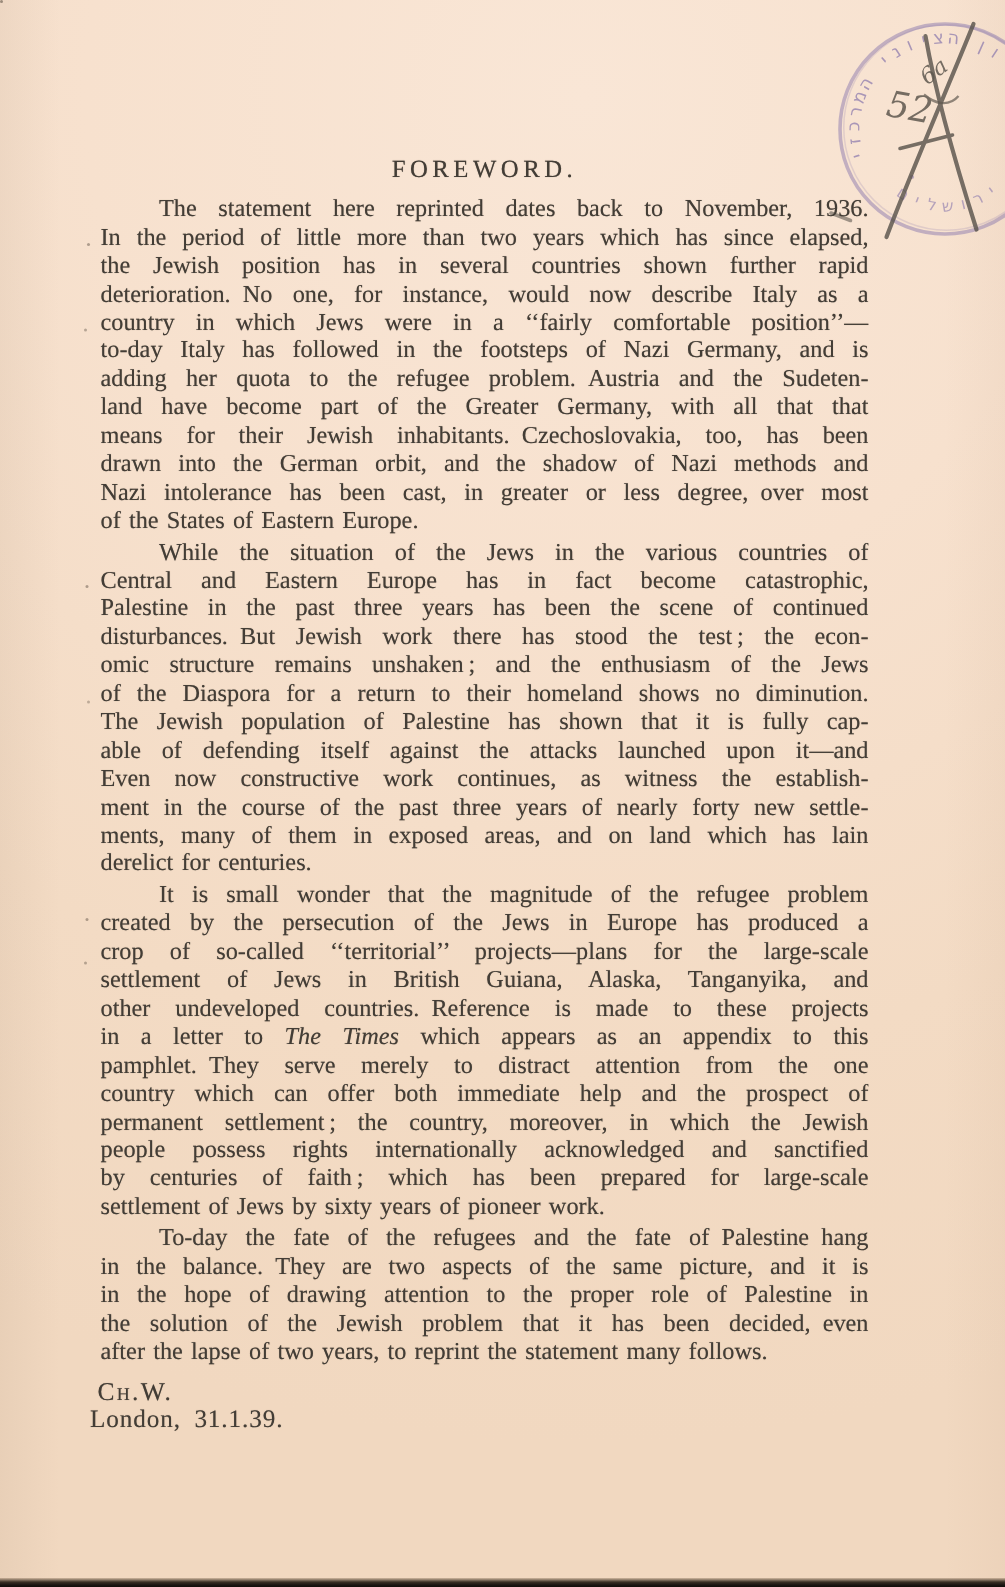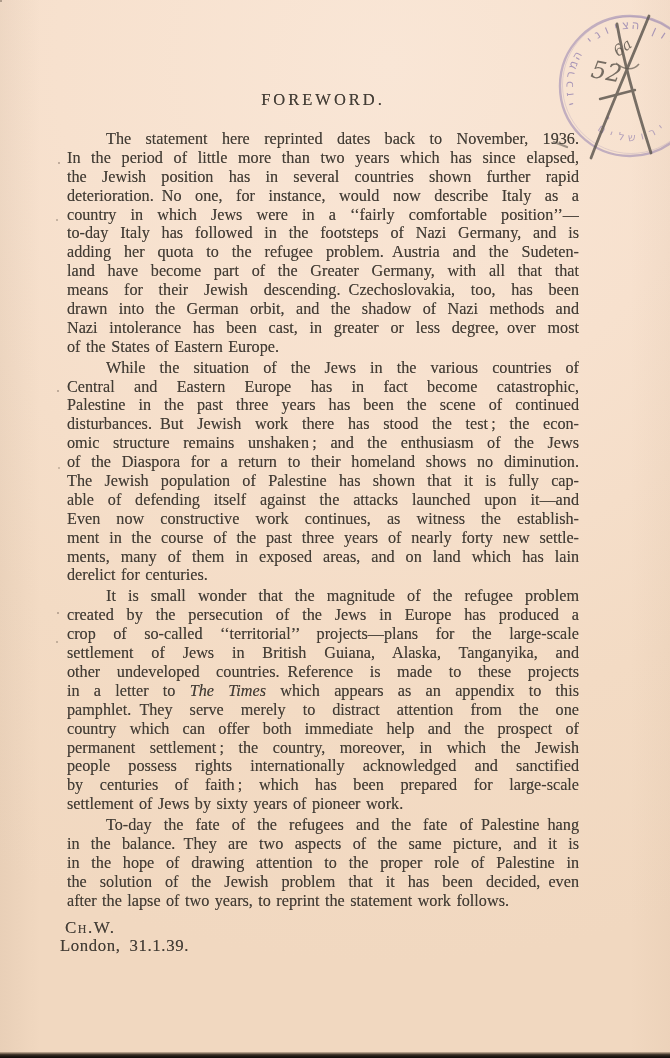--- a/index.html
+++ b/index.html
@@ -12,21 +12,21 @@
     position:relative;width:670px;height:1058px;overflow:hidden;
     background:
       radial-gradient(130% 85% at 58% 6%, #f9e6d6 0%, #f7e1ce 38%, #f3dbc4 72%, #f1d8c0 100%);
   }
   .page::before{ 
     content:"";position:absolute;inset:0;
     background:linear-gradient(to right, rgba(120,95,70,0.07), rgba(120,95,70,0) 6%, rgba(120,95,70,0) 94%, rgba(150,110,80,0.05));
     pointer-events:none;
   }
   .title{
-    position:absolute;top:90px;left:65px;width:516px;margin:0;
+    position:absolute;top:103px;left:65px;width:516px;margin:0;
     text-align:center;font-size:16.5px;font-weight:normal;
     letter-spacing:3px;color:var(--ink,#433d36);
     text-shadow:0 0 .5px rgba(66,58,48,.65);
   }
   .body-text{
     position:absolute;top:128px;left:65px;width:516px;
     font-size:16.2px;line-height:18.9px;color:var(--ink,#433d36);
     word-spacing:1.4px;
     text-shadow:0 0 .5px rgba(66,58,48,.55);
   }
@@ -129,21 +129,21 @@
   <div class="body-text" id="body-text">
       <div class="para">
         <div class="line first"><span>The statement here reprinted dates back to November, 1936.</span></div>
         <div class="line"><span>In the period of little more than two years which has since elapsed,</span></div>
         <div class="line"><span>the Jewish position has in several countries shown further rapid</span></div>
         <div class="line"><span>deterioration. No one, for instance, would now describe Italy as a</span></div>
         <div class="line"><span>country in which Jews were in a ‘‘fairly comfortable position’’—</span></div>
         <div class="line"><span>to-day Italy has followed in the footsteps of Nazi Germany, and is</span></div>
         <div class="line"><span>adding her quota to the refugee problem. Austria and the Sudeten-</span></div>
         <div class="line"><span>land have become part of the Greater Germany, with all that that</span></div>
-        <div class="line"><span>means for their Jewish descending. Czechoslovakia, too, has been</span></div>
+        <div class="line"><span>means for their Jewish inhabitants. Czechoslovakia, too, has been</span></div>
         <div class="line"><span>drawn into the German orbit, and the shadow of Nazi methods and</span></div>
         <div class="line"><span>Nazi intolerance has been cast, in greater or less degree, over most</span></div>
         <div class="line last"><span>of the States of Eastern Europe.</span></div>
       </div>
       <div class="para">
         <div class="line first"><span>While the situation of the Jews in the various countries of</span></div>
         <div class="line"><span>Central and Eastern Europe has in fact become catastrophic,</span></div>
         <div class="line"><span>Palestine in the past three years has been the scene of continued</span></div>
         <div class="line"><span>disturbances. But Jewish work there has stood the test ; the econ-</span></div>
         <div class="line"><span>omic structure remains unshaken ; and the enthusiasm of the Jews</span></div>
@@ -167,21 +167,21 @@
         <div class="line"><span>permanent settlement ; the country, moreover, in which the Jewish</span></div>
         <div class="line"><span>people possess rights internationally acknowledged and sanctified</span></div>
         <div class="line"><span>by centuries of faith ; which has been prepared for large-scale</span></div>
         <div class="line last"><span>settlement of Jews by sixty years of pioneer work.</span></div>
       </div>
       <div class="para">
         <div class="line first"><span>To-day the fate of the refugees and the fate of Palestine hang</span></div>
         <div class="line"><span>in the balance. They are two aspects of the same picture, and it is</span></div>
         <div class="line"><span>in the hope of drawing attention to the proper role of Palestine in</span></div>
         <div class="line"><span>the solution of the Jewish problem that it has been decided, even</span></div>
-        <div class="line last"><span>after the lapse of two years, to reprint the statement work follows.</span></div>
+        <div class="line last"><span>after the lapse of two years, to reprint the statement many follows.</span></div>
       </div>
     </div>
 
   <div class="signature">Ch.W.</div>
 
   <div class="dateline">London, 31.1.39.</div>
 
   <div class="specks"></div>
 
   <div class="bottom-edge"></div>

